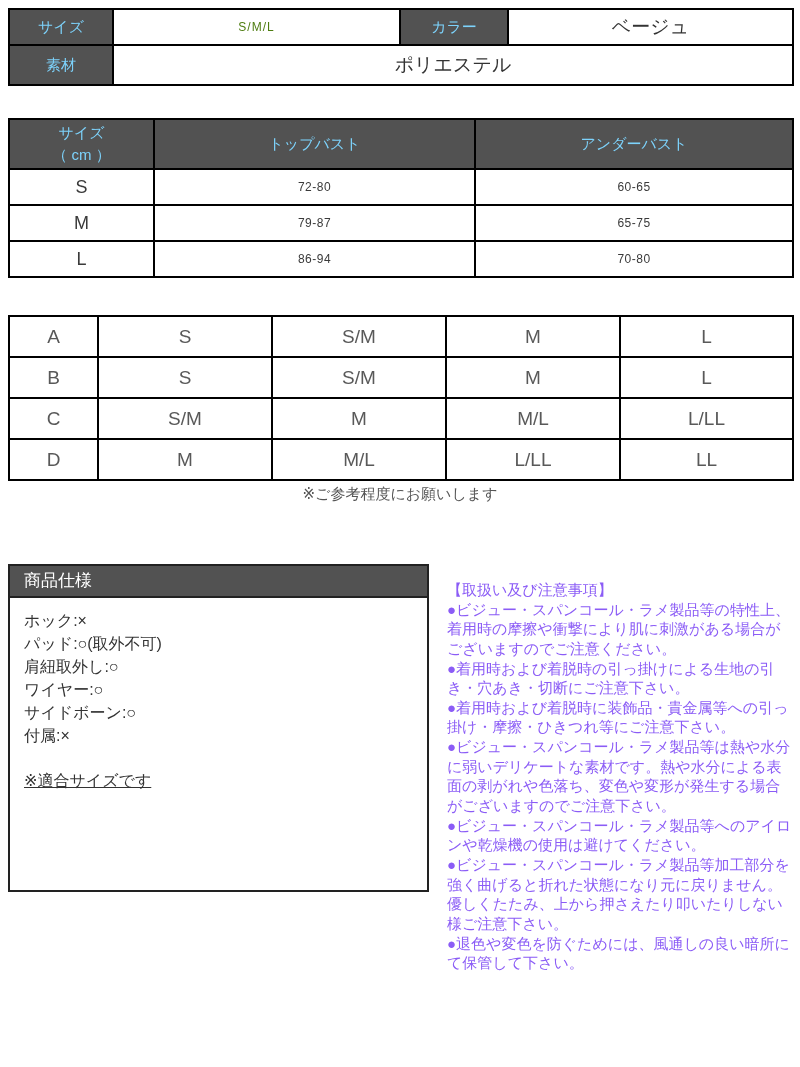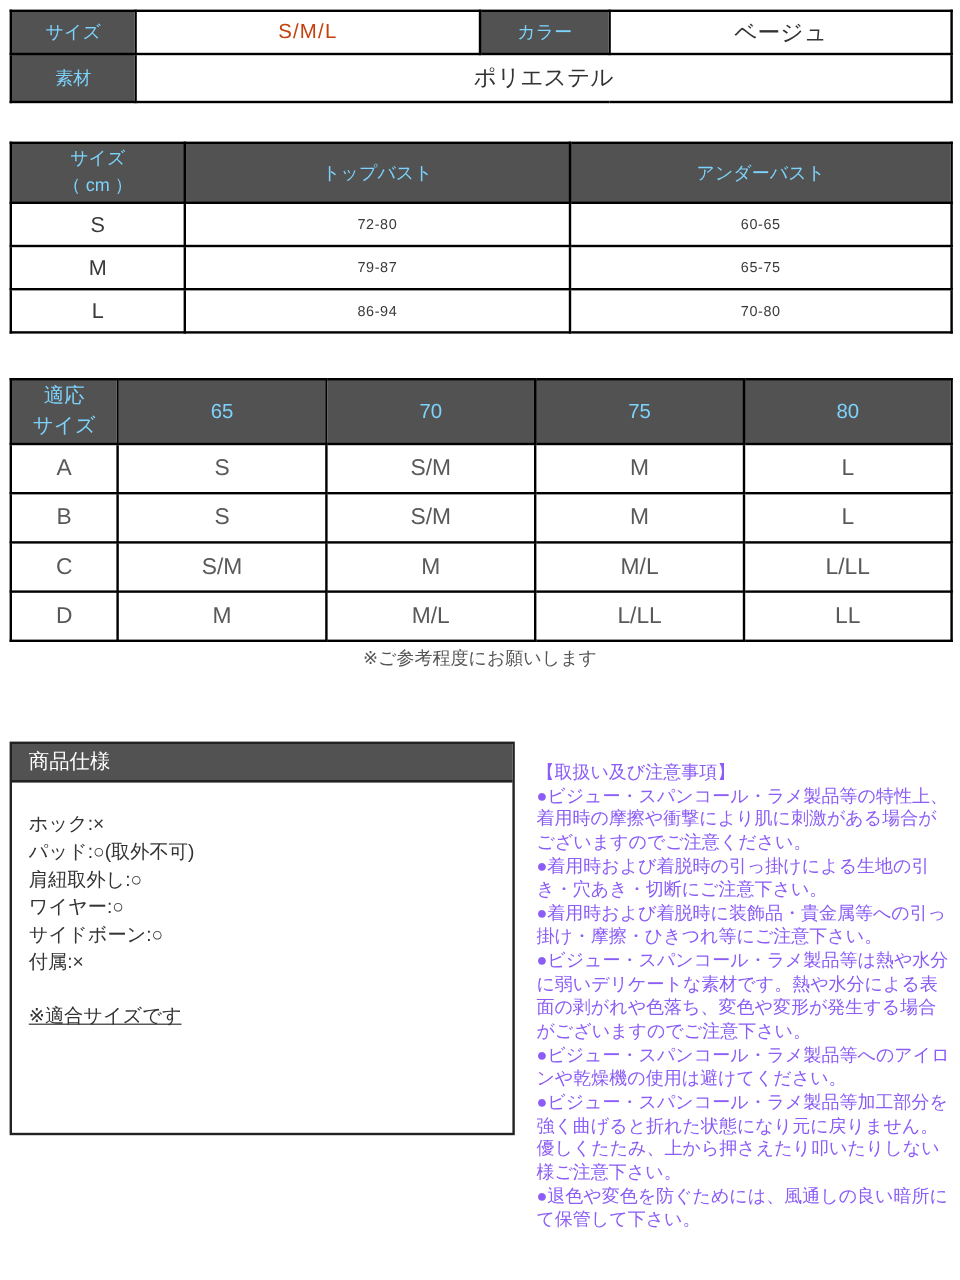--- a/index.html
+++ b/index.html
@@ -11,21 +11,21 @@
   .page{padding:8px;box-sizing:border-box;}
 
   table{border-collapse:collapse;table-layout:fixed;width:784px;}
   td,th{border:2px solid #000000;text-align:center;vertical-align:middle;
         padding:0;overflow:hidden;font-weight:normal;}
   .hd{background:#525252;color:#7dd3fc;font-size:15px;}
 
   
   .t1 td{height:34px;}
   .t1 tr.r2 td{height:38px;}
-  .t1 .val{font-size:17px;color:#c2410c;letter-spacing:1px;}
+  .t1 .val{font-size:12px;color:#4d7c0f;letter-spacing:1px;}
   .t1 .val-s{font-size:19px;color:#333333;}
 
   
   .t2{margin-top:32px;}
   .t2 .hrow th{height:48px;}
   .t2 td{height:34px;}
   .t2 .sz{font-size:18px;color:#3a3a3a;}
   .t2 .rng{font-size:12px;color:#3a3a3a;letter-spacing:0.5px;}
   .two-line span{display:block;line-height:1.45;}
 
@@ -36,21 +36,21 @@
 
   .ref-note{margin-top:4px;width:784px;text-align:center;
             font-size:15px;color:#555555;}
 
   
   .bottom{display:flex;margin-top:60px;align-items:flex-start;}
   .spec-box{width:427px;height:328px;border:2px solid #222222;
             box-sizing:border-box;background:#ffffff;}
   .spec-head{background:#525252;color:#ffffff;height:30px;line-height:30px;
              font-size:17px;padding-left:14px;border-bottom:2px solid #222222;}
-  .spec-body{padding:24px 14px;font-size:16px;line-height:23px;color:#333333;}
+  .spec-body{padding:11px 14px;font-size:16px;line-height:23px;color:#333333;}
   .spec-line{white-space:pre;}
   .spec-foot{margin-top:22px;text-decoration:underline;}
 
   .care{width:350px;margin-left:18px;padding-top:16px;
         font-size:15px;line-height:1.31;color:#8b5cf6;}
   .care div{margin:0;}
 </style>
 </head>
 <body>
 
@@ -112,30 +112,20 @@
 
   <table class="t3">
     <colgroup>
         <col style="width:89px">
         <col style="width:174px">
         <col style="width:174px">
         <col style="width:174px">
         <col style="width:173px">
       </colgroup>
     <tbody>
-        <tr class="hrow">
-      <th class="hd two-line">
-        <span>適応</span>
-        <span>サイズ</span>
-      </th>
-      <th class="hd">65</th>
-      <th class="hd">70</th>
-      <th class="hd">75</th>
-      <th class="hd">80</th>
-    </tr>
     <tr>
       <td>A</td>
       <td>S</td>
       <td>S/M</td>
       <td>M</td>
       <td>L</td>
     </tr>
     <tr>
       <td>B</td>
       <td>S</td>

